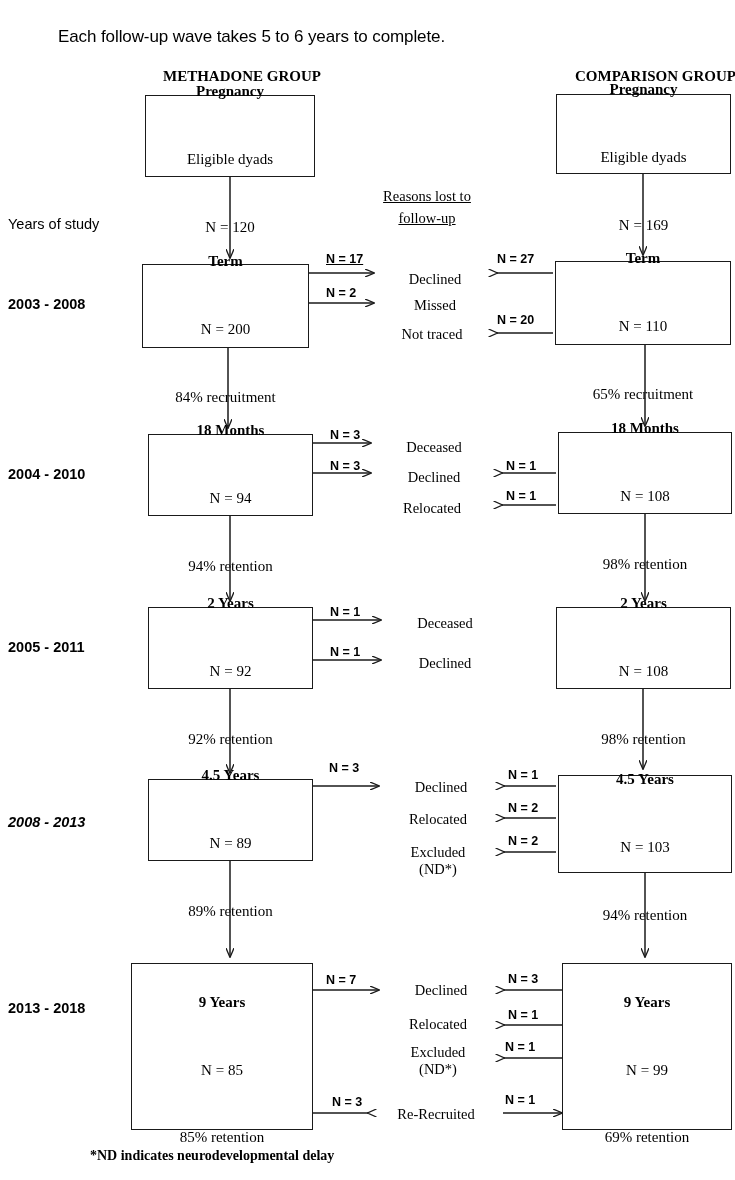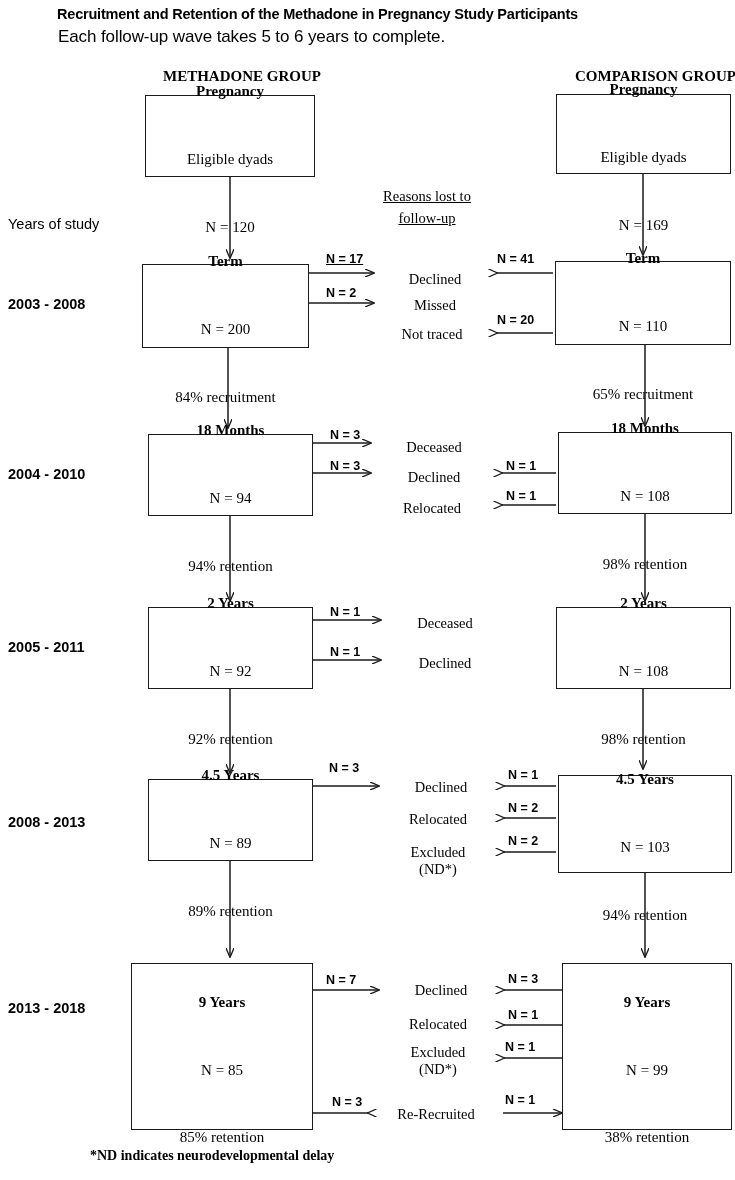--- a/index.html
+++ b/index.html
@@ -104,34 +104,33 @@
     left: 0; top: 0;
     width: 735px; height: 1180px;
     pointer-events: none;
   }
 </style>
 </head>
 <body>
 
 <div id="page">
 
-  <div class="abs title-main">Recruitment and Retention of the Methadone in Pregnancy Study Participants</div>
   <div class="abs title-sub">Each follow-up wave takes 5 to 6 years to complete.</div>
 
   <div class="abs col-header" style="left:145px; top:68px; width:170px;">METHADONE GROUP</div>
   <div class="abs col-header" style="left:552px; top:68px; width:183px;">COMPARISON GROUP</div>
 
   <div class="abs reason-head" style="left:337px; top:209px; width:180px;">follow-up</div>
   <div class="abs reason-head" style="left:337px; top:187px; width:180px;">Reasons lost to</div>
 
   <div class="abs years-of-study" style="left:8px; top:216px;">Years of study</div>
   <div class="abs year-label" style="left:8px; top:296px;">2003 - 2008</div>
   <div class="abs year-label" style="left:8px; top:466px;">2004 - 2010</div>
   <div class="abs year-label" style="left:8px; top:639px;">2005 - 2011</div>
-  <div class="abs year-label" style="left:8px; top:814px;">2008 - 2013</div>
+  <div class="abs year-label" style="left:8px; top:814px;font-style:italic;">2008 - 2013</div>
   <div class="abs year-label" style="left:8px; top:1000px;">2013 - 2018</div>
 
   <div class="abs node" style="left:145px; top:95px; width:170px; height:82px;">
     <span class="ln b">Pregnancy</span>
     <span class="ln n">Eligible dyads</span>
     <span class="ln n">N = 120</span>
   </div>
 
   <div class="abs node" style="left:142px; top:264px; width:167px; height:84px;">
     <span class="ln b">Term</span>
@@ -189,29 +188,29 @@
 
   <div class="abs node" style="left:558px; top:775px; width:174px; height:98px;">
     <span class="ln b">4.5 Years</span>
     <span class="ln n">N = 103</span>
     <span class="ln n">94% retention</span>
   </div>
 
   <div class="abs node" style="left:562px; top:963px; width:170px; height:167px;">
     <span class="ln b">9 Years</span>
     <span class="ln n">N = 99</span>
-    <span class="ln n">38% retention</span>
+    <span class="ln n">69% retention</span>
   </div>
 
   <div class="abs reason" style="left:380px; top:271px; width:110px;">Declined</div>
   <div class="abs reason" style="left:380px; top:297px; width:110px;">Missed</div>
   <div class="abs reason" style="left:371px; top:326px; width:122px;">Not traced</div>
   <div class="abs nlabel" style="left:326px; top:252px;text-decoration:underline;">N = 17</div>
   <div class="abs nlabel" style="left:326px; top:286px;">N = 2</div>
-  <div class="abs nlabel" style="left:497px; top:252px;">N = 41</div>
+  <div class="abs nlabel" style="left:497px; top:252px;">N = 27</div>
   <div class="abs nlabel" style="left:497px; top:313px;">N = 20</div>
 
   <div class="abs reason" style="left:376px; top:439px; width:116px;">Deceased</div>
   <div class="abs reason" style="left:376px; top:469px; width:116px;">Declined</div>
   <div class="abs reason" style="left:372px; top:500px; width:120px;">Relocated</div>
   <div class="abs nlabel" style="left:330px; top:428px;">N = 3</div>
   <div class="abs nlabel" style="left:330px; top:459px;">N = 3</div>
   <div class="abs nlabel" style="left:506px; top:459px;">N = 1</div>
   <div class="abs nlabel" style="left:506px; top:489px;">N = 1</div>
 

